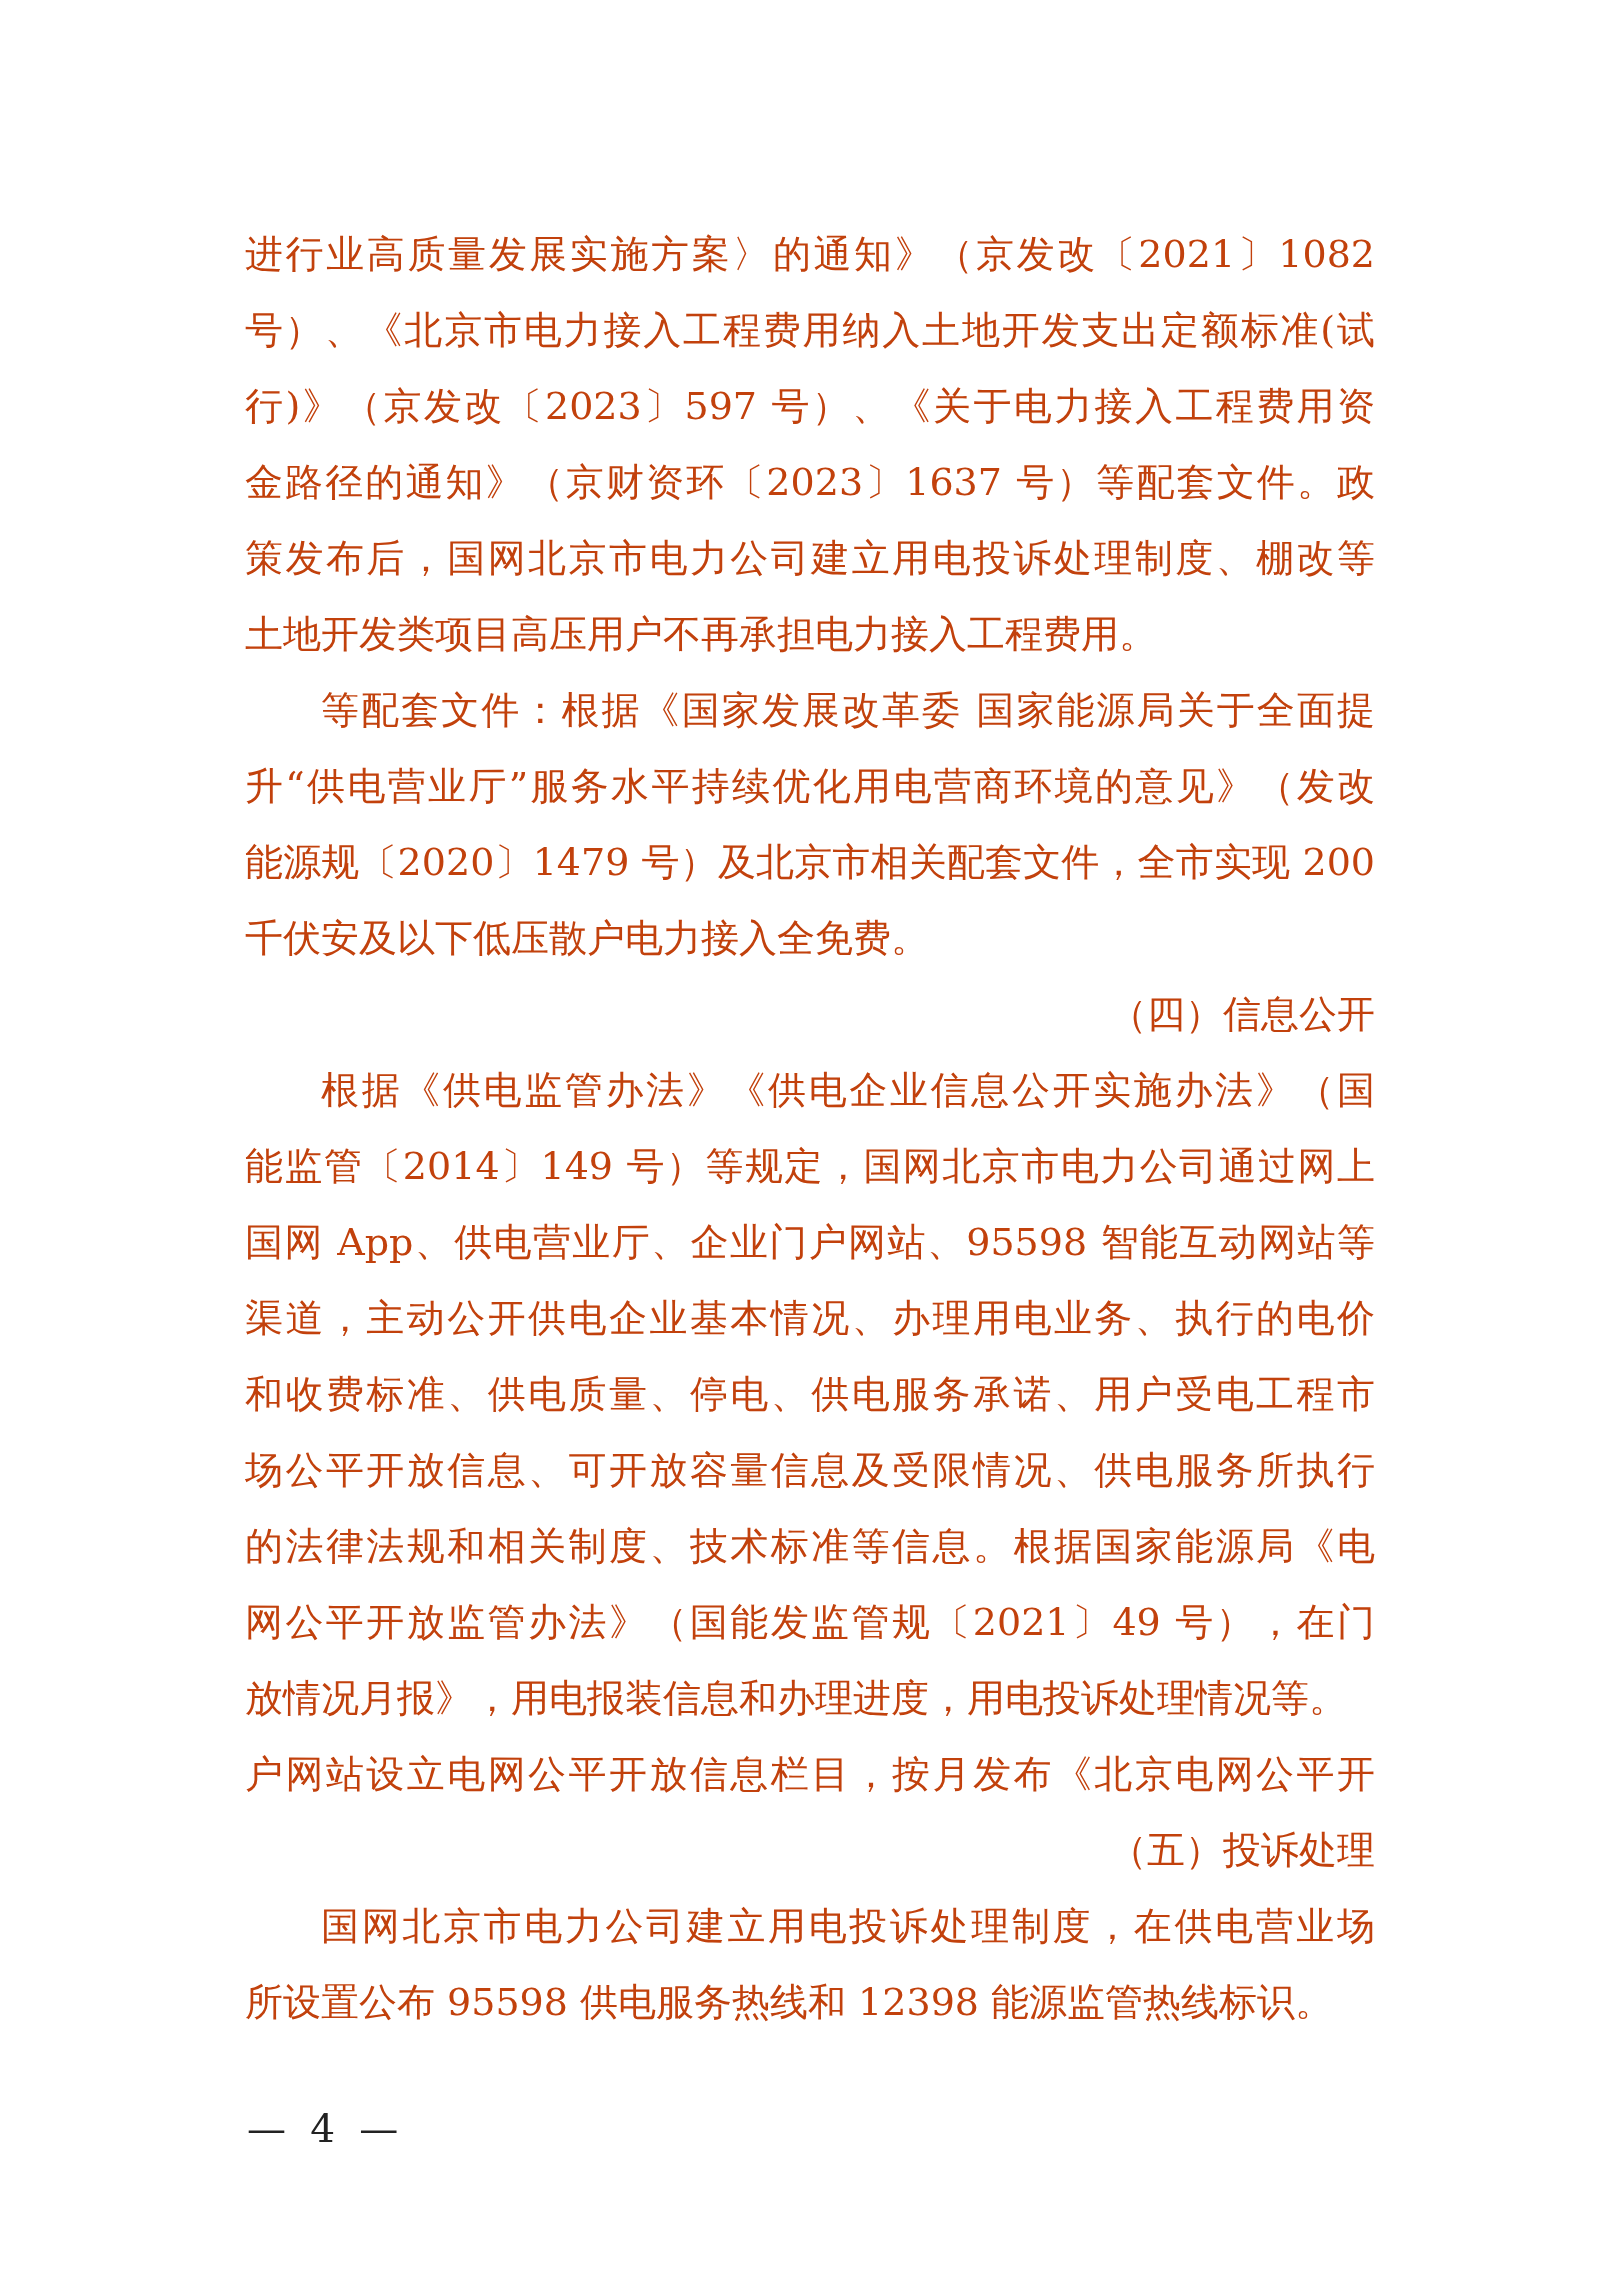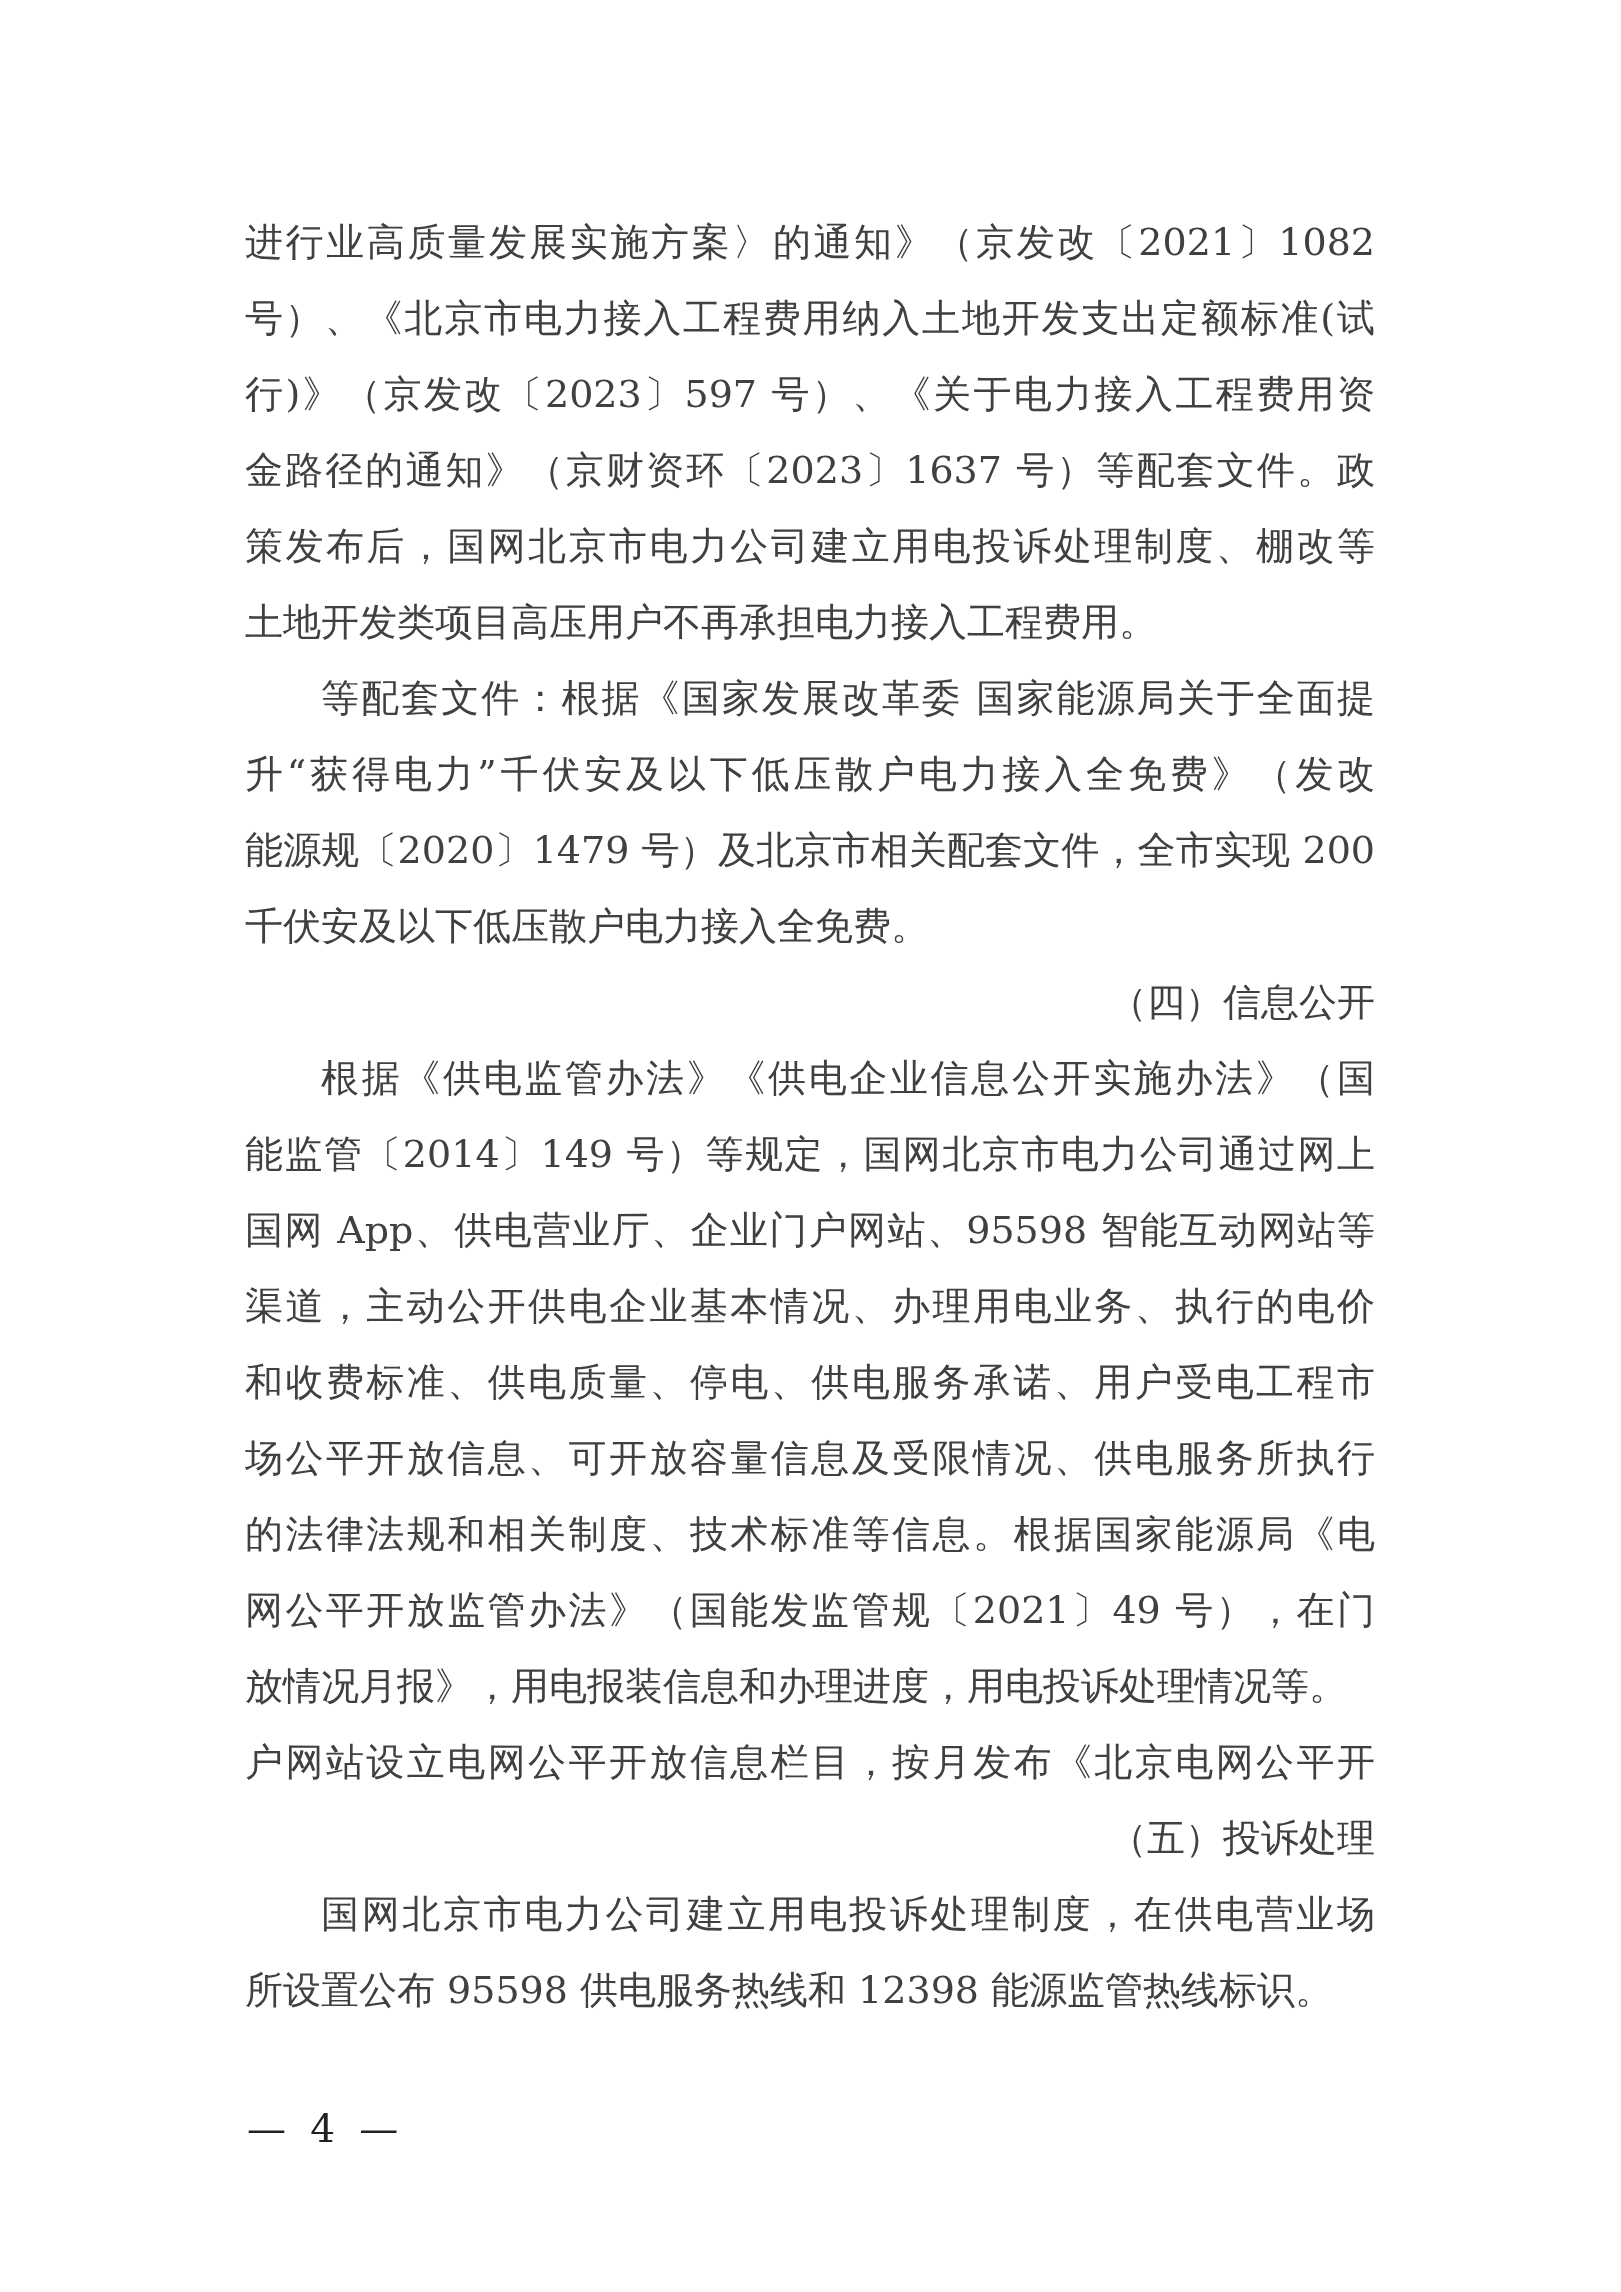--- a/index.html
+++ b/index.html
@@ -18,23 +18,23 @@
     left: 0;
     top: 0;
     width: 1621px;
     height: 2293px;
     background: #ffffff;
     overflow: hidden;
   }
   .textblock {
     position: absolute;
     left: 245px;
-    top: 204px;
+    top: 216px;
     width: 1130px;
-    color: #404040;
+    color: #c2410c;
     font-size: 38px;
   }
   .line {
     height: 76px;
     line-height: 76px;
     white-space: normal;
     overflow: hidden;
   }
   
   .stretch {
@@ -70,21 +70,21 @@
 
 <div class="page">
   <div class="textblock">
     <div class="line stretch">进行业高质量发展实施方案〉的通知》（京发改〔2021〕1082</div>
     <div class="line stretch">号）、《北京市电力接入工程费用纳入土地开发支出定额标准(试</div>
     <div class="line stretch">行)》（京发改〔2023〕597 号）、《关于电力接入工程费用资</div>
     <div class="line stretch">金路径的通知》（京财资环〔2023〕1637 号）等配套文件。政</div>
     <div class="line stretch">策发布后，国网北京市电力公司建立用电投诉处理制度、棚改等</div>
     <div class="line end">土地开发类项目高压用户不再承担电力接入工程费用。</div>
     <div class="line stretch indent">等配套文件：根据《国家发展改革委 国家能源局关于全面提</div>
-    <div class="line stretch">升“获得电力”千伏安及以下低压散户电力接入全免费》（发改</div>
+    <div class="line stretch">升“供电营业厅”服务水平持续优化用电营商环境的意见》（发改</div>
     <div class="line stretch">能源规〔2020〕1479 号）及北京市相关配套文件，全市实现 200</div>
     <div class="line end">千伏安及以下低压散户电力接入全免费。</div>
     <div class="line end indent heading">（四）信息公开</div>
     <div class="line stretch indent">根据《供电监管办法》《供电企业信息公开实施办法》（国</div>
     <div class="line stretch">能监管〔2014〕149 号）等规定，国网北京市电力公司通过网上</div>
     <div class="line stretch">国网 App、供电营业厅、企业门户网站、95598 智能互动网站等</div>
     <div class="line stretch">渠道，主动公开供电企业基本情况、办理用电业务、执行的电价</div>
     <div class="line stretch">和收费标准、供电质量、停电、供电服务承诺、用户受电工程市</div>
     <div class="line stretch">场公平开放信息、可开放容量信息及受限情况、供电服务所执行</div>
     <div class="line stretch">的法律法规和相关制度、技术标准等信息。根据国家能源局《电</div>

